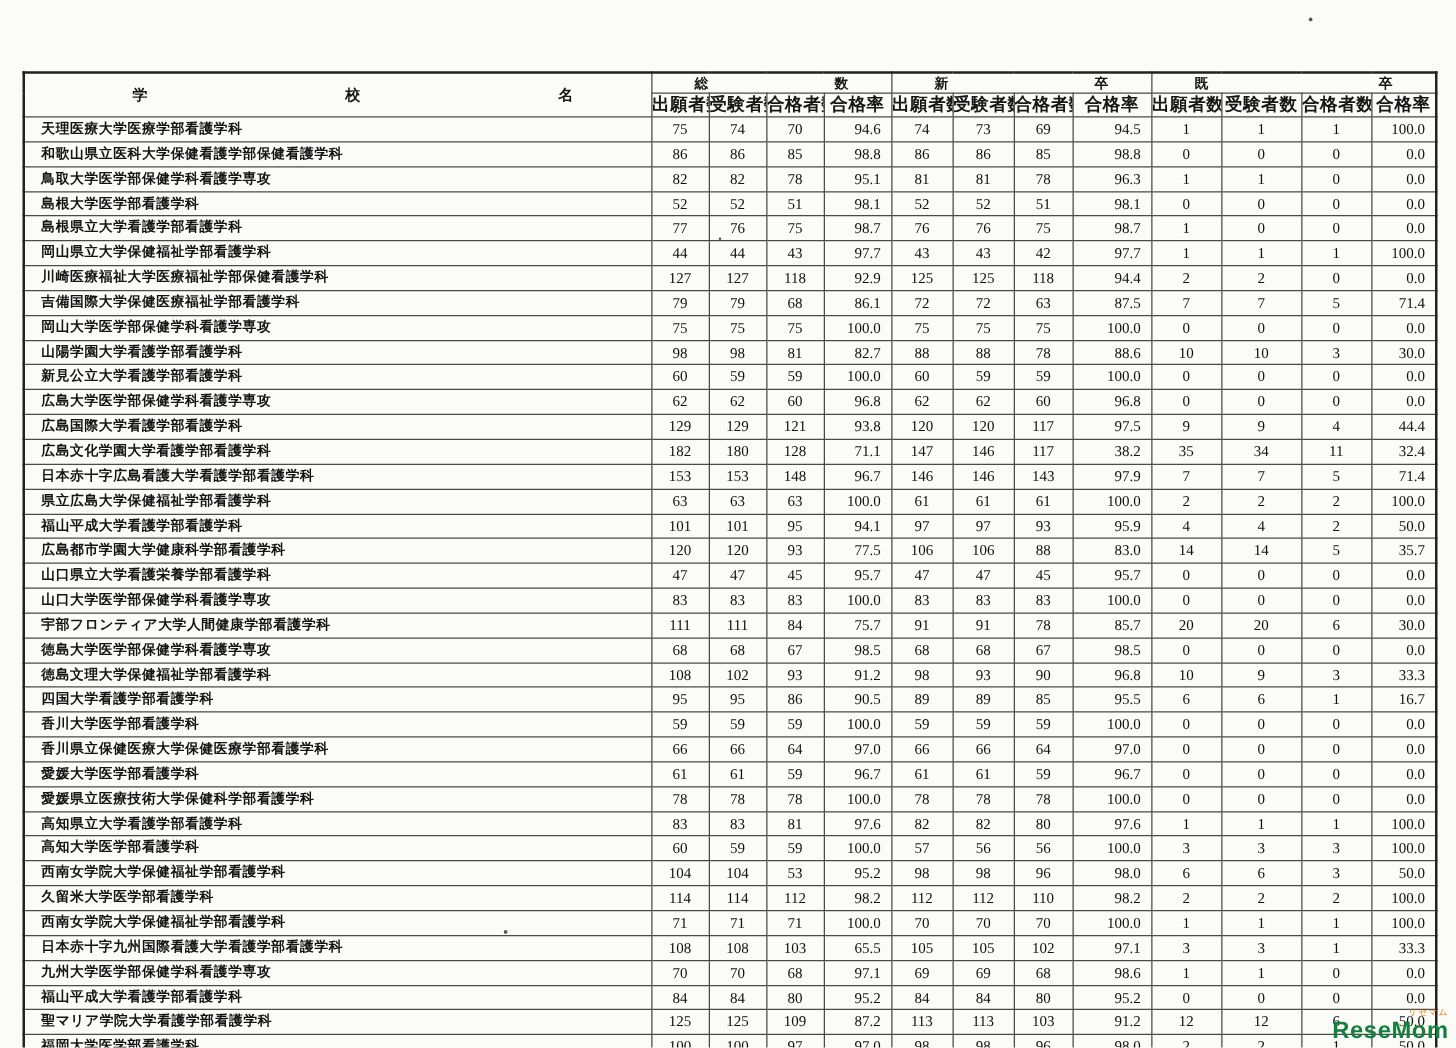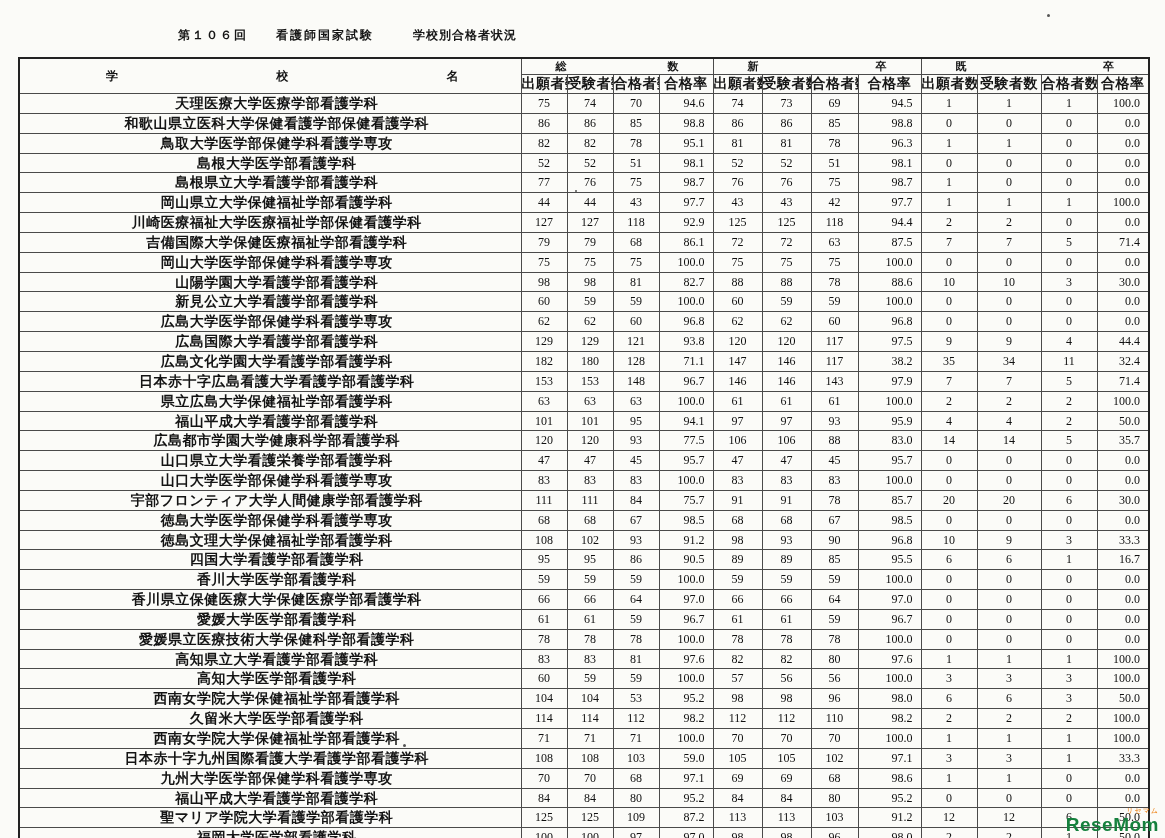--- a/index.html
+++ b/index.html
@@ -15,41 +15,37 @@
 
   thead th { font-weight:bold; text-align:center; padding:0; }
   th.group { height:13px; font-size:11px; }
   tr.subhead th { height:14px; font-size:14px; letter-spacing:0.5px; }
   th.school-h { font-size:12px; }
   .spread { display:flex; justify-content:space-between; align-items:center; height:100%; }
   .spread-school { padding:0 62px 0 86px; }
   .spread-group  { padding:0 34px; }
 
   tbody td { height:18.85px; line-height:18.85px; font-family:"Liberation Serif","DejaVu Serif",serif; font-size:12px; text-align:center; padding:0; color:#101010; }
-  tbody td.school { font-family:"Liberation Sans","DejaVu Sans",sans-serif; font-size:14px; font-weight:bold; text-align:center; padding-left:13px; letter-spacing:0.5px; color:#141414; }
+  tbody td.school { font-family:"Liberation Sans","DejaVu Sans",sans-serif; font-size:11px; font-weight:bold; text-align:left; padding-left:13px; letter-spacing:0.5px; color:#141414; }
   tbody td.rate { text-align:right; padding-right:8px; }
 
   .watermark { position:absolute; right:6px; bottom:4px; text-align:right; line-height:1; }
   .watermark .sub   { display:block; font-size:7px; color:#ee7800; letter-spacing:1px; margin-bottom:1px; }
   .watermark .brand { font-size:19px; font-weight:bold; color:#15803d; letter-spacing:0.5px; }
 
   .noise { position:absolute; background:#555; border-radius:50%; }
   .noise.n1 { left:1047px; top:14px;  width:3px; height:3px; }
   .noise.n2 { left:403px;  top:744px; width:3px; height:3px; }
   .noise.n3 { left:575px;  top:190px; width:2px; height:2px; }
 </style>
 </head>
 <body>
 
 <div class="page">
 
-  <div class="title-row">
-    <span class="exam-title">第１０６回　　看護師国家試験</span>
-    <span class="subtitle">学校別合格者状況</span>
-  </div>
 
   <table class="results">
     <colgroup>
       <col style="width:502px">
       <col style="width:46px">
         <col style="width:46px">
         <col style="width:46px">
         <col style="width:54px">
       <col style="width:49px">
         <col style="width:49px">
@@ -597,21 +593,21 @@
           <td class="num">1</td>
           <td class="num">1</td>
           <td class="num">1</td>
           <td class="rate">100.0</td>
         </tr>
         <tr>
           <td class="school">日本赤十字九州国際看護大学看護学部看護学科</td>
           <td class="num">108</td>
           <td class="num">108</td>
           <td class="num">103</td>
-          <td class="rate">59.0</td>
+          <td class="rate">65.5</td>
           <td class="num">105</td>
           <td class="num">105</td>
           <td class="num">102</td>
           <td class="rate">97.1</td>
           <td class="num">3</td>
           <td class="num">3</td>
           <td class="num">1</td>
           <td class="rate">33.3</td>
         </tr>
         <tr>

